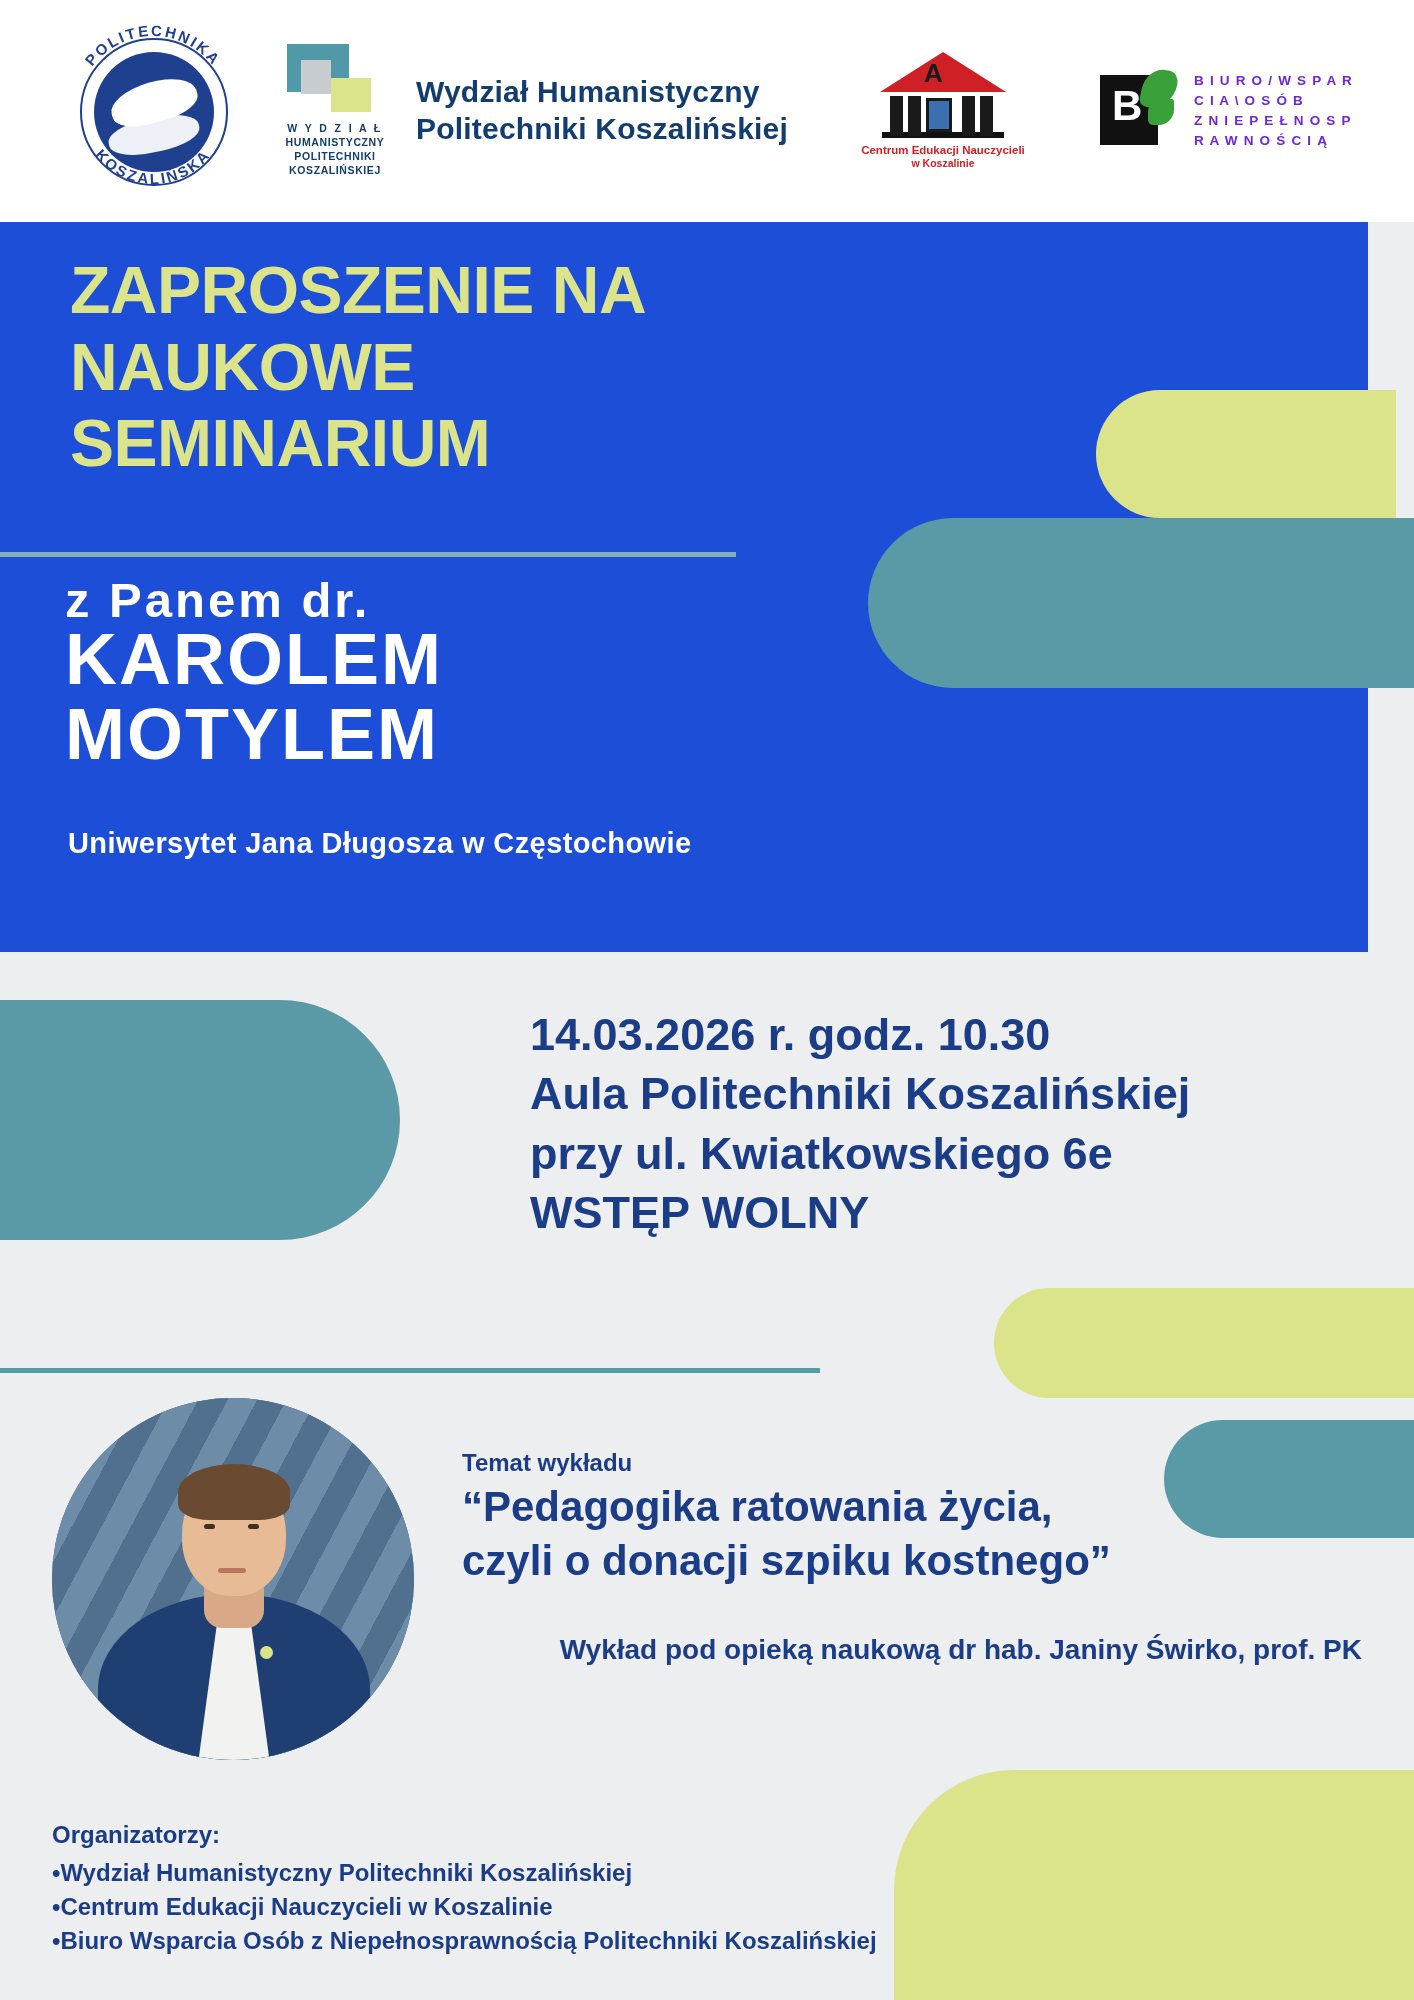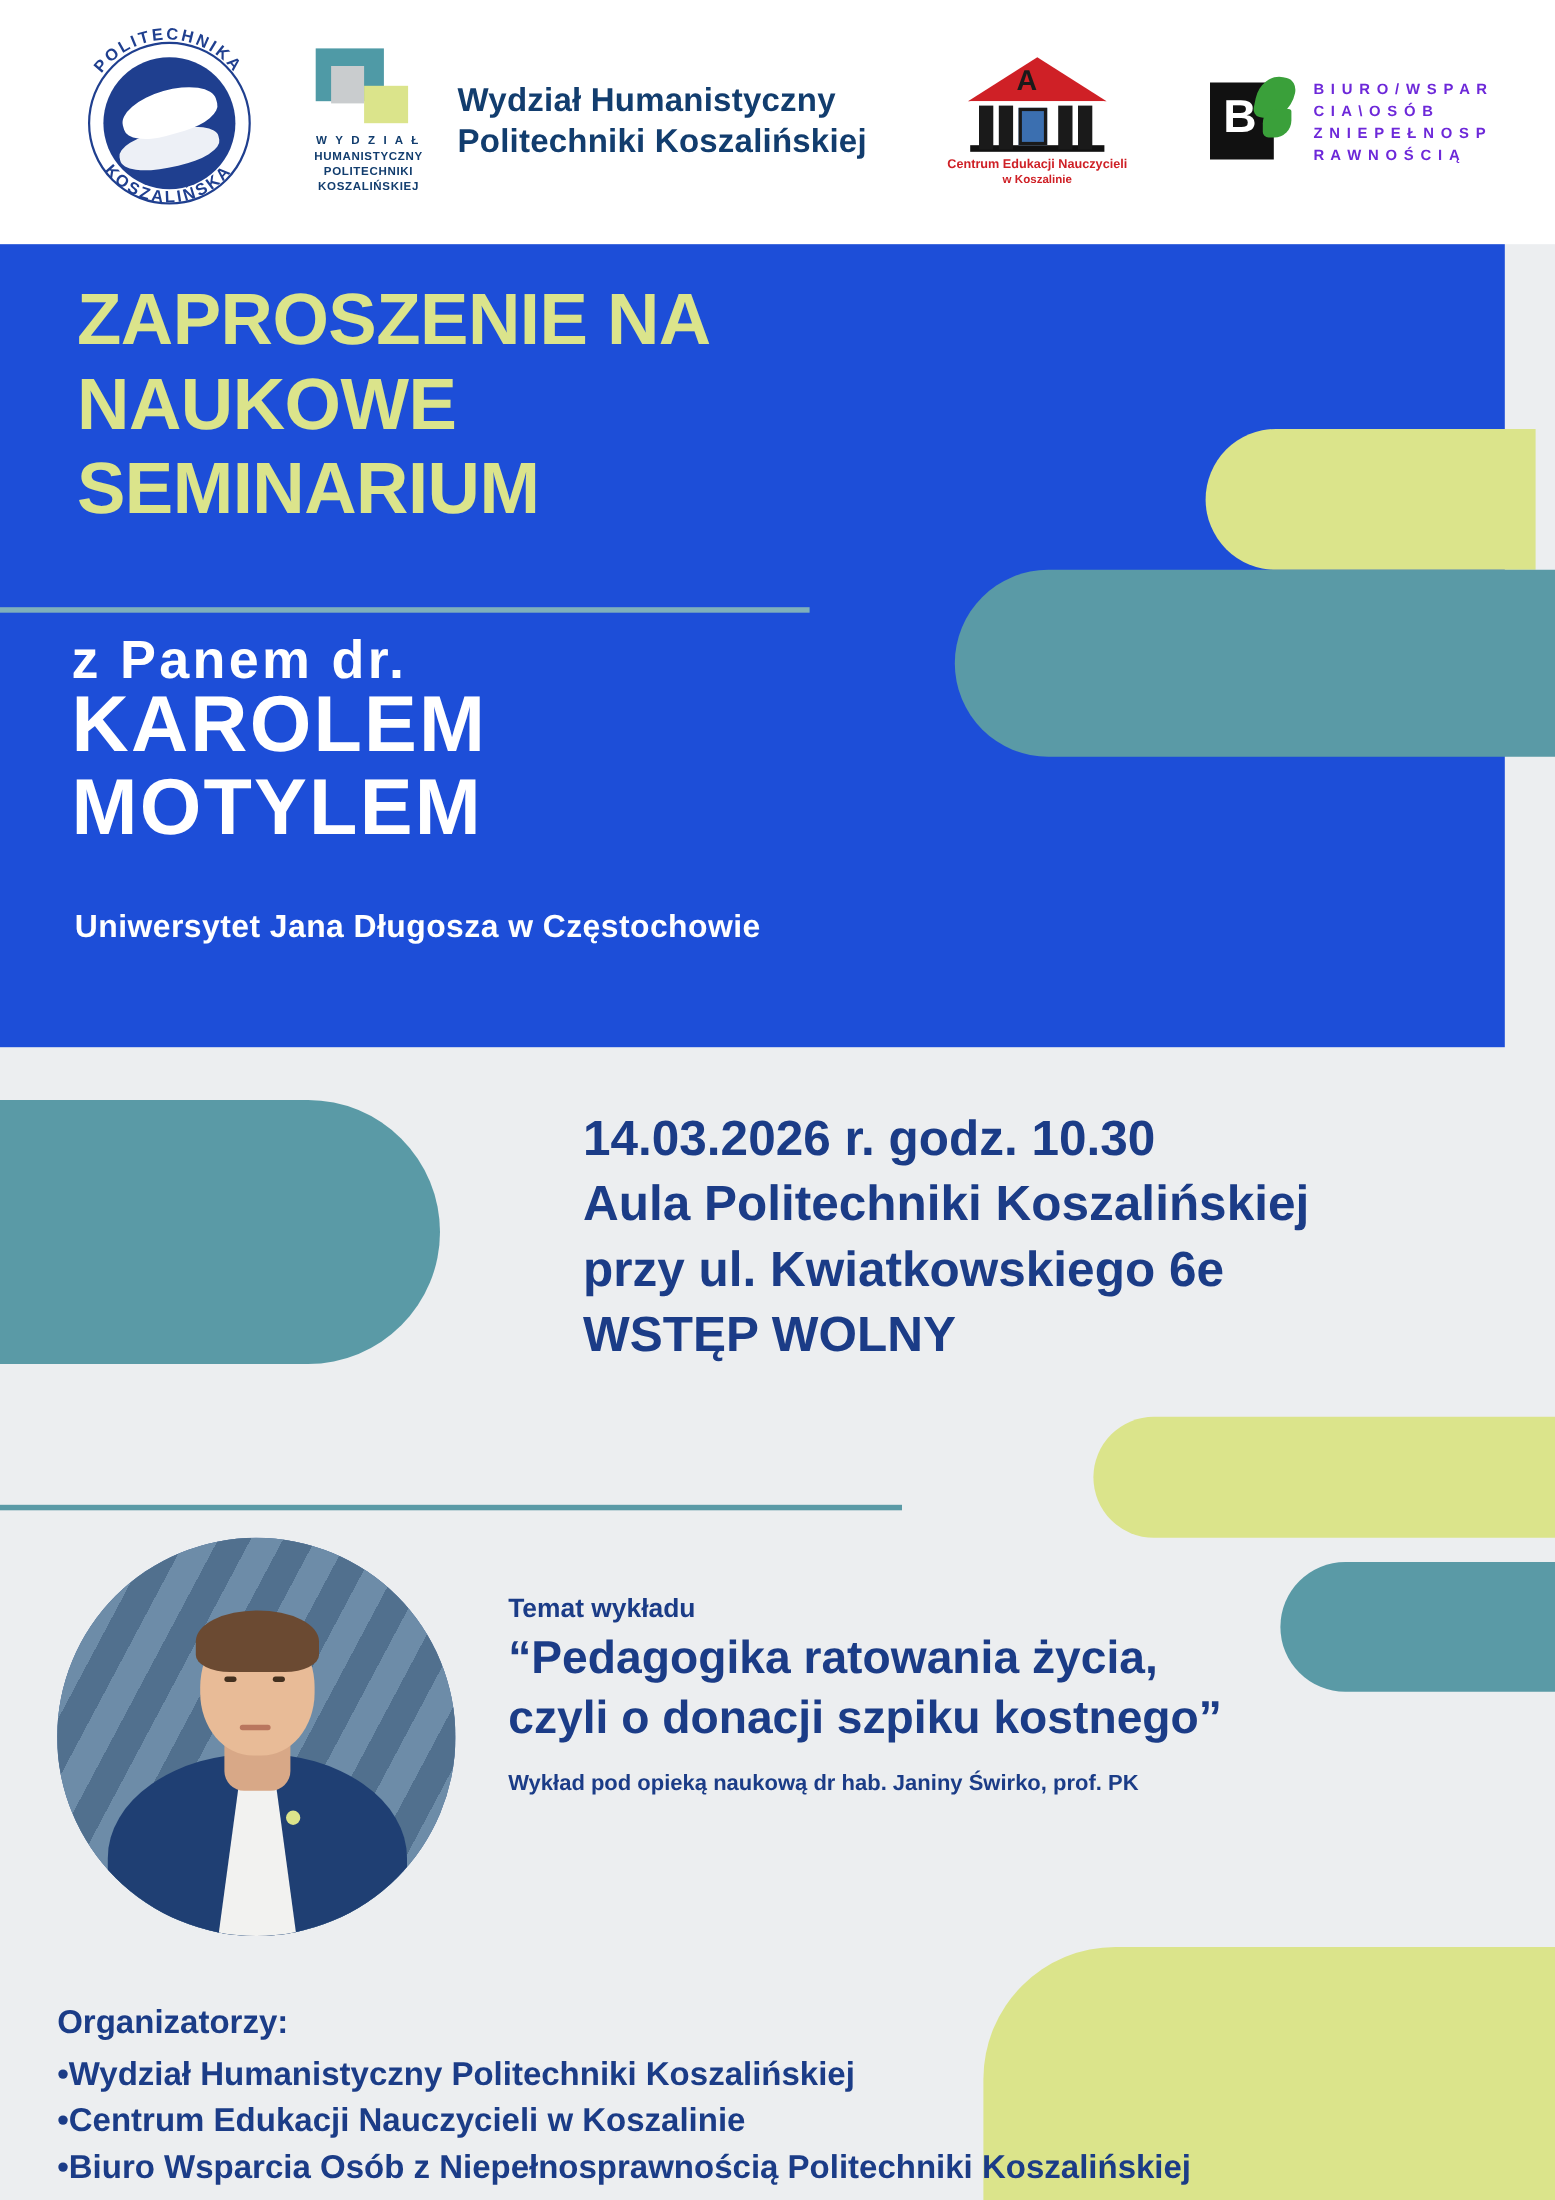--- a/index.html
+++ b/index.html
@@ -376,38 +376,39 @@
   .lecture .ttl {
     font-size: 24px;
     line-height: 1.25;
     margin-bottom: 2px;
   }
   .lecture .quote {
     font-size: 42px;
     line-height: 1.28;
   }
   .lecture .care {
-    margin-top: 20px;
-    font-size: 20px;
+    margin-top: 44px;
+    font-size: 28px;
     line-height: 1.3;
+    text-align: right;
   }
 
   
   .lime-foot {
     position: absolute;
     right: 0; bottom: 0;
     width: 520px; height: 230px;
     background: #dbe48b;
     border-radius: 120px 0 0 0;
   }
   .organizers {
     position: absolute;
     left: 52px; top: 1818px;
     color: #1b3c87;
-    font-size: 30px;
+    font-size: 24px;
     font-weight: bold;
     line-height: 1.42;
   }
   .organizers .head { margin-bottom: 4px; }
 </style>
 </head>
 <body>
 
 <div class="poster">
 

